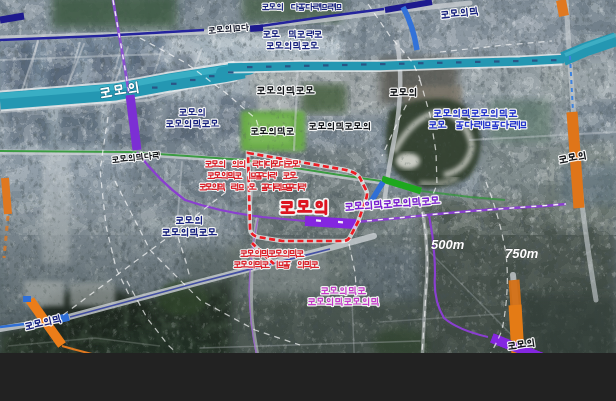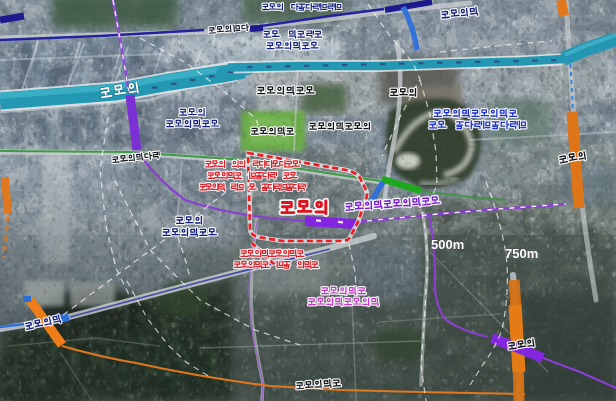--- a/index.html
+++ b/index.html
@@ -1,13 +1,13 @@
 <!DOCTYPE html>
 <html><head><meta charset="utf-8"><title>map</title>
-<style>html,body{margin:0;padding:0;background:#222;}#map{width:616px;height:401px;overflow:hidden;}</style>
+<style>html,body{margin:0;padding:0;background:#222;}#map{width:616px;height:353px;overflow:hidden;font-style:italic;}</style>
 </head><body>
 
 <div id="map">
 <svg width="616" height="401" viewBox="0 0 616 401">
       <defs>
 <filter id="blur4">
           <feGaussianBlur stdDeviation="4"></feGaussianBlur>
         </filter>
 <filter id="blur6">
           <feGaussianBlur stdDeviation="6"></feGaussianBlur>

